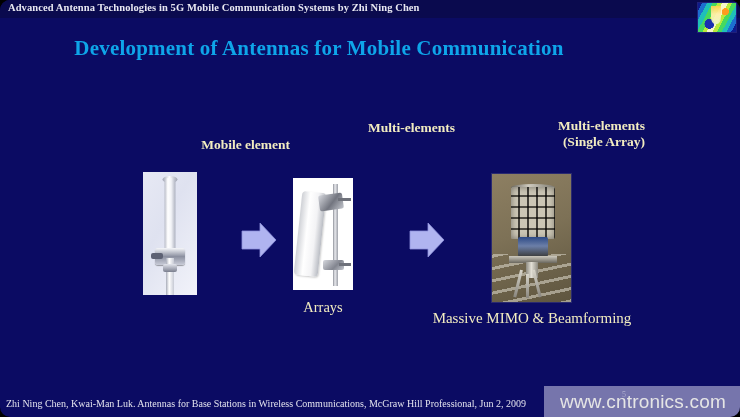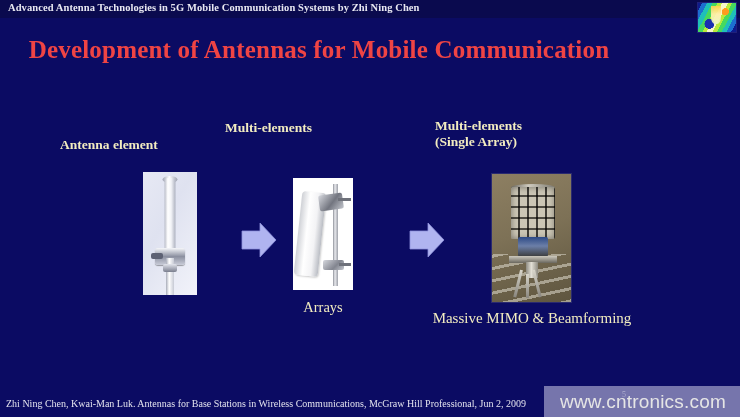--- a/index.html
+++ b/index.html
@@ -7,20 +7,21 @@
     padding: 0;
     background: #000;
   }
   .slide {
     position: relative;
     width: 740px;
     height: 417px;
     overflow: hidden;
     background: #0b0b63;
     font-family: "Liberation Serif", serif;
+    border-radius: 10px;
   }
 
   
   .header-bar {
     position: absolute;
     left: 0; top: 0;
     width: 740px; height: 18px;
     background: #0a0a4e;
   }
   .header-title {
@@ -56,31 +57,31 @@
     border-radius: 0 0 40% 40%;
     opacity: .92;
   }
 
   
   .main-title {
     position: absolute;
     left: 0; top: 36px;
     width: 638px;
     text-align: center;
-    font-size: 25px;
+    font-size: 21px;
     font-weight: bold;
-    color: #ef4444;
+    color: #0ea5e9;
     font-family: "Liberation Serif", serif;
     letter-spacing: .2px;
   }
 
   
   .col-label {
     position: absolute;
-    text-align: left;
+    text-align: right;
     color: #f2ecc0;
     font-weight: bold;
     font-size: 13.5px;
     line-height: 16px;
     font-family: "Liberation Serif", serif;
     white-space: nowrap;
   }
   .col-label .l2 { display: block; }
 
   #label-single   { left: 60px;  top: 137px; width: 230px; }
@@ -314,21 +315,21 @@
 
 <div class="slide">
 
   <div class="header-bar"></div>
   <div class="header-title">Advanced Antenna Technologies in 5G Mobile Communication Systems by Zhi Ning Chen</div>
   <div class="logo"></div>
 
   <div class="main-title">Development of Antennas for Mobile Communication</div>
 
   <div class="col-label" id="label-single">
-    <span>Antenna element</span>
+    <span>Mobile element</span>
   </div>
 
   <div class="col-label" id="label-array">
     <span>Multi-elements</span>
   </div>
 
   <div class="col-label" id="label-active">
     <span>Multi-elements</span>
     <span class="l2">(Single Array)</span>
   </div>

